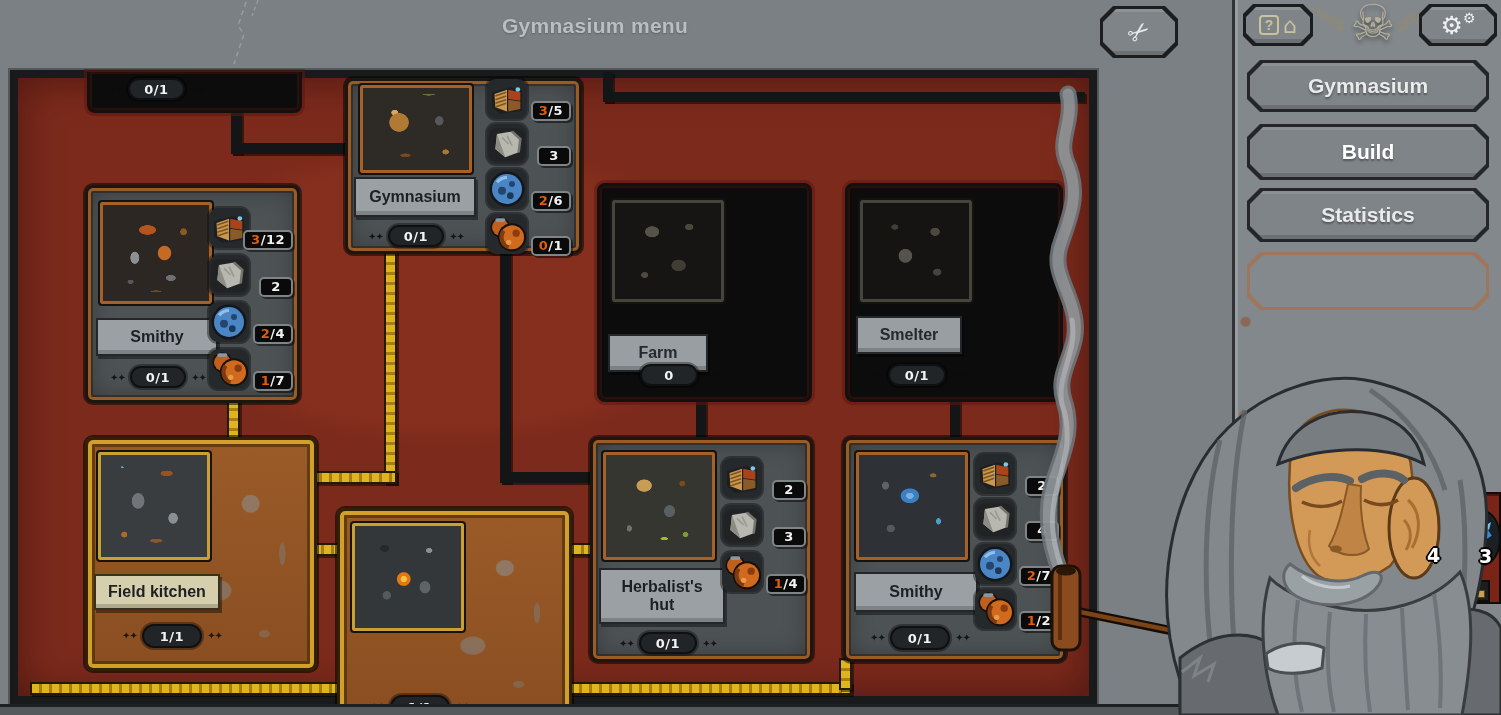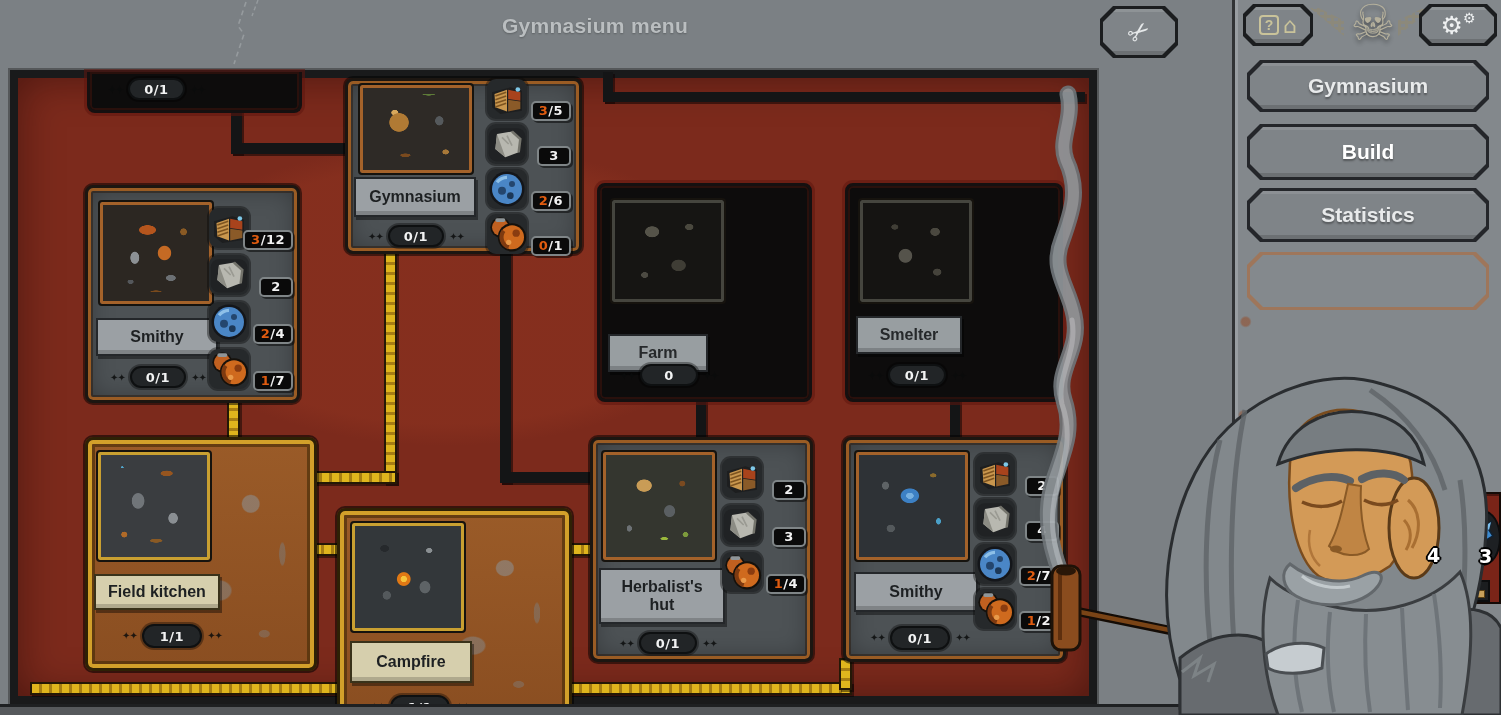--- a/index.html
+++ b/index.html
@@ -359,21 +359,20 @@
   </div>
 
   <div class="card built" style="left:85px;top:437px;width:232px;height:234px">
     <div class="bimg img-fk" style="left:10px;top:12px;width:112px;height:108px"></div>
     <div class="plate" style="left:6px;top:134px;width:126px;height:36px">Field kitchen</div>
     <div class="badge" style="left:54px;top:184px;width:60px;height:24px">1/1</div>
   </div>
 
   <div class="card built" style="left:337px;top:508px;width:235px;height:210px">
     <div class="bimg img-campfire" style="left:12px;top:12px;width:112px;height:108px"></div>
-    <div class="plate" style="left:10px;top:130px;width:122px;height:42px">Campfire</div>
     <div class="badge" style="left:50px;top:184px;width:60px;height:24px">1/1</div>
   </div>
 
   <div class="card gray" style="left:590px;top:437px;width:223px;height:225px">
     <div class="bimg img-herb" style="left:10px;top:12px;width:112px;height:108px"></div>
     <div class="plate" style="left:6px;top:128px;width:126px;height:56px;font-size:16px;padding:0 6px">Herbalist's hut</div>
     <div class="badge" style="left:46px;top:192px;width:58px;height:22px">0/1</div>
     <div class="costs" style="top:18px">
       <div class="cost">
         <span class="cicon">

